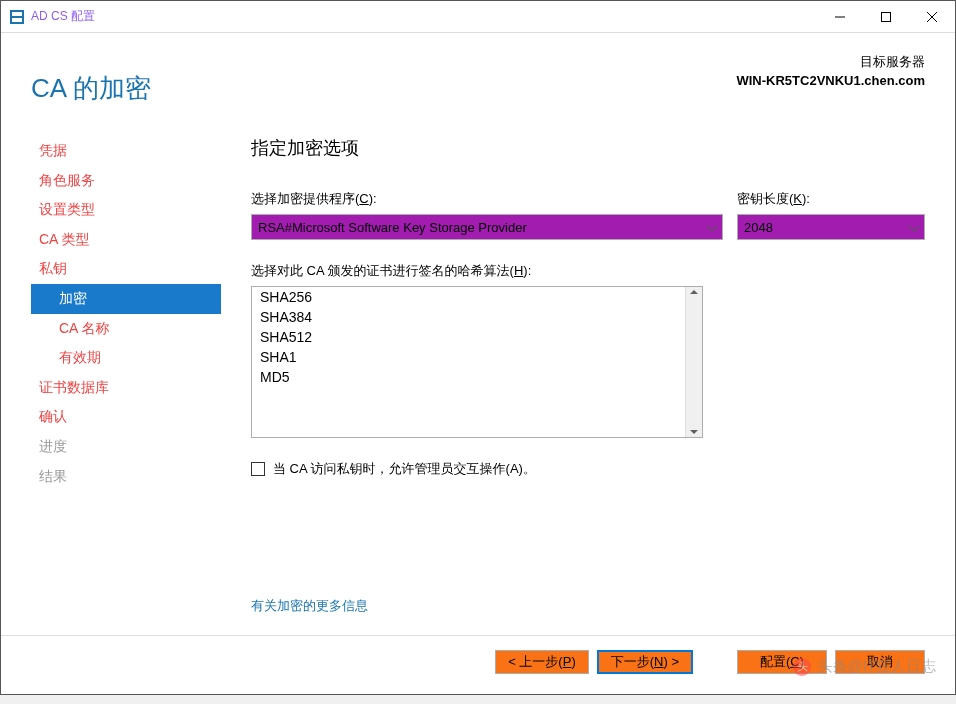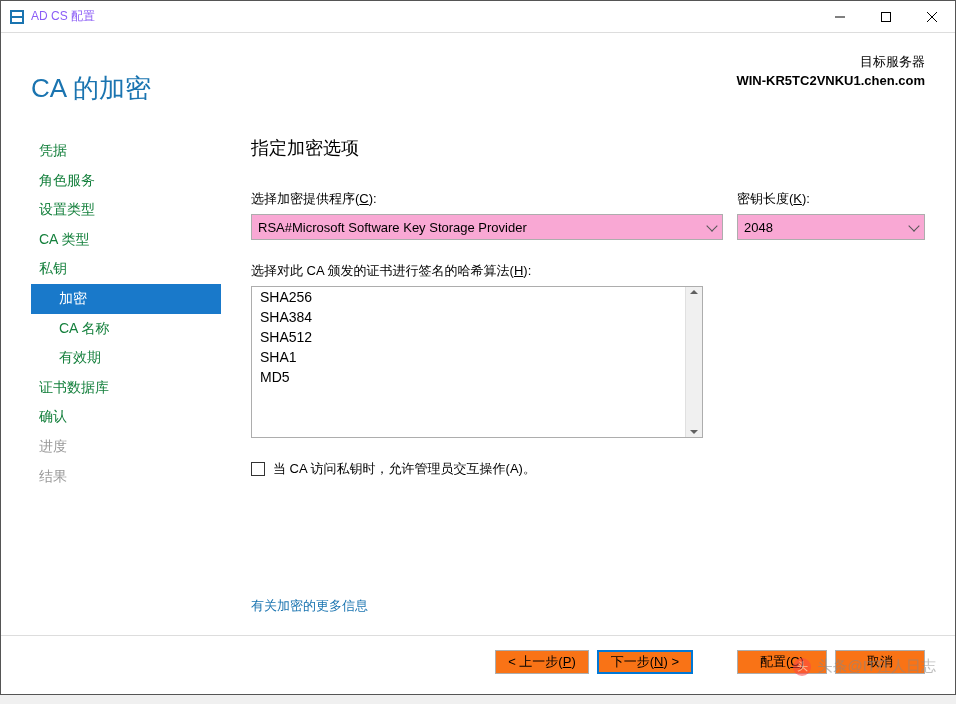--- a/index.html
+++ b/index.html
@@ -70,21 +70,21 @@
       padding: 20px 30px 10px 30px;
       overflow: hidden;
     }
     
     .sidebar {
       width: 200px;
       padding-right: 10px;
     }
     .nav-item {
       padding: 5px 5px 5px 8px;
-      color: #15803d;
+      color: #ef4444;
       cursor: pointer;
       font-size: 14px;
       line-height: 1.4;
     }
     .nav-item.sub { padding-left: 28px; }
     .nav-item.selected {
       background: #1979ca;
       color: #fff;
     }
     .nav-item.disabled { color: #999; cursor: default; }
@@ -111,21 +111,21 @@
     .form-group.narrow { width: 188px; }
     .form-label {
       font-size: 13px;
       color: #000;
       margin-bottom: 6px;
     }
     .form-label .ul { text-decoration: underline; }
     .select-box {
       height: 16px;
       border: 1px solid #adadad;
-      background: #f9a8d4;
+      background: #a21caf;
       padding: 12px 6px;
       font-size: 13px;
       display: flex;
       align-items: center;
       justify-content: space-between;
       cursor: pointer;
     }
     .select-box .chev {
       width: 8px; height: 8px;
       border-left: 1px solid #555;

